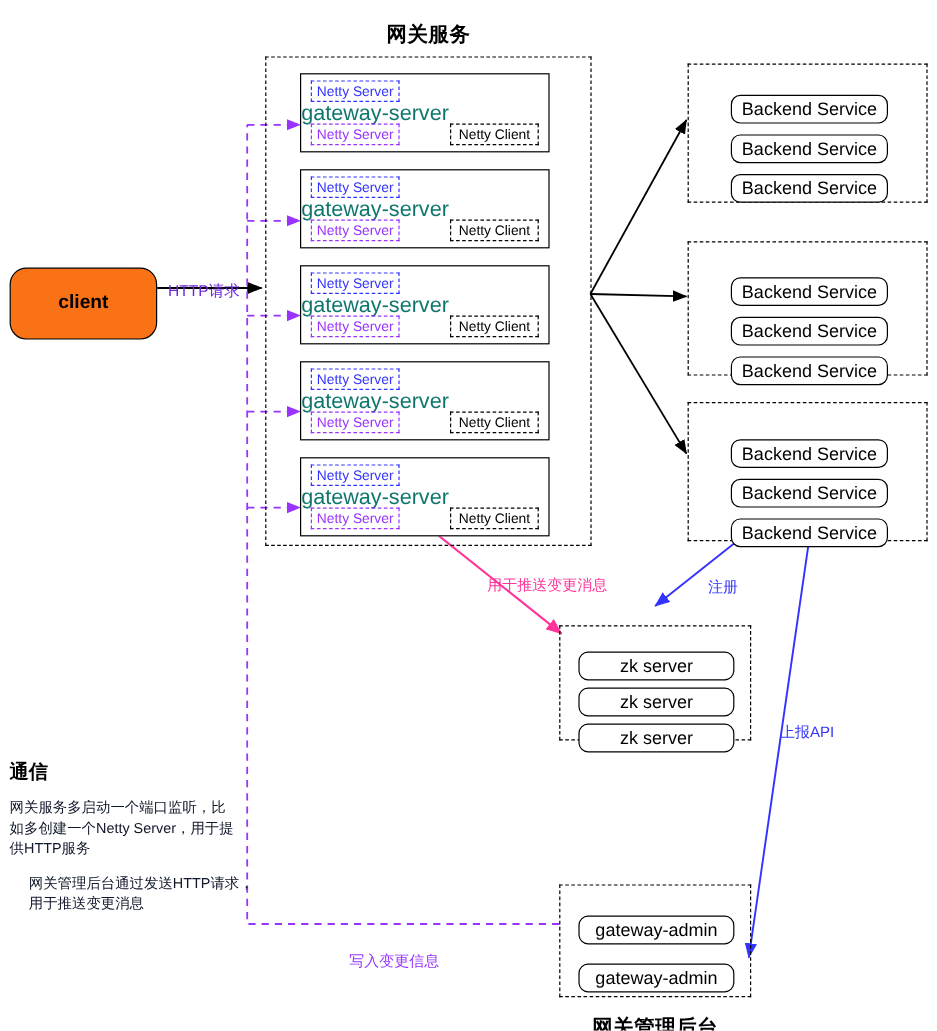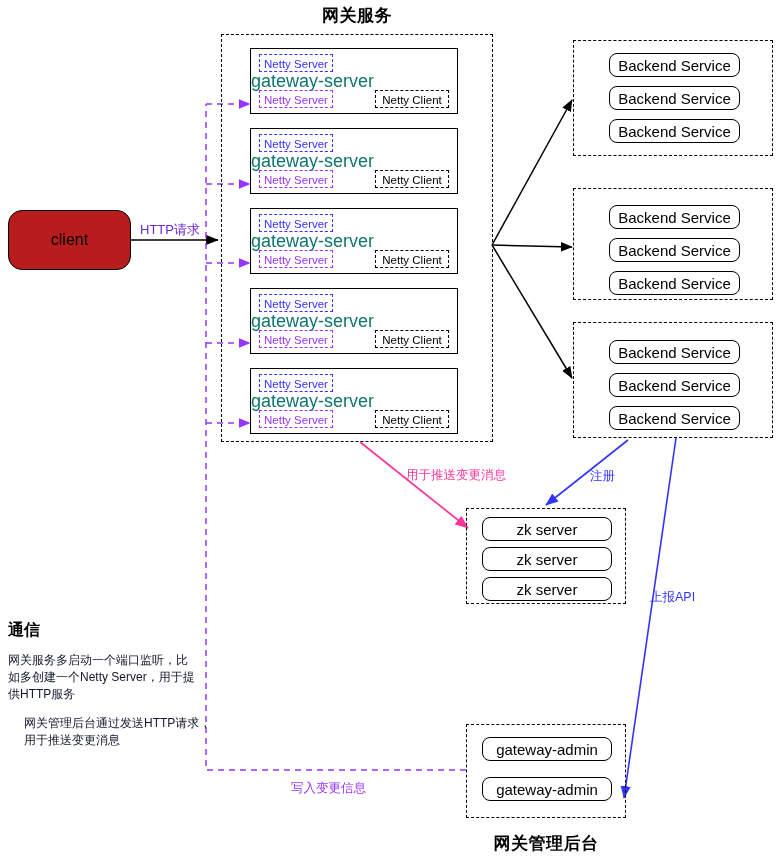--- a/index.html
+++ b/index.html
@@ -10,21 +10,21 @@
   body {
     font-family: "Liberation Sans", "DejaVu Sans", sans-serif;
   }
   #stage {
     position: relative;
     width: 781px;
     height: 859px;
     background: #ffffff;
     overflow: hidden;
   }
-  .abs { position: absolute; }
+  .abs { position: absolute; margin-top: 13px; }
 
   
   .section-title {
     font-size: 17px;
     font-weight: bold;
     color: #000000;
     text-align: center;
     white-space: nowrap;
     letter-spacing: 0.5px;
   }
@@ -97,26 +97,27 @@
     font-size: 15px;
     color: #000000;
     white-space: nowrap;
   }
 
   
   .client-box {
     border: 1.7px solid #000000;
     border-radius: 14px;
     box-sizing: border-box;
-    background: #b91c1c;
+    background: #f97316;
     display: flex;
     align-items: center;
     justify-content: center;
     font-size: 16px;
     color: #000000;
+    font-weight: bold;
   }
 
   
   .edge-label {
     position: absolute;
     font-size: 12.5px;
     white-space: nowrap;
     background: transparent;
   }
   .lbl-black { color: #6d28d9; font-size: 13px; }

